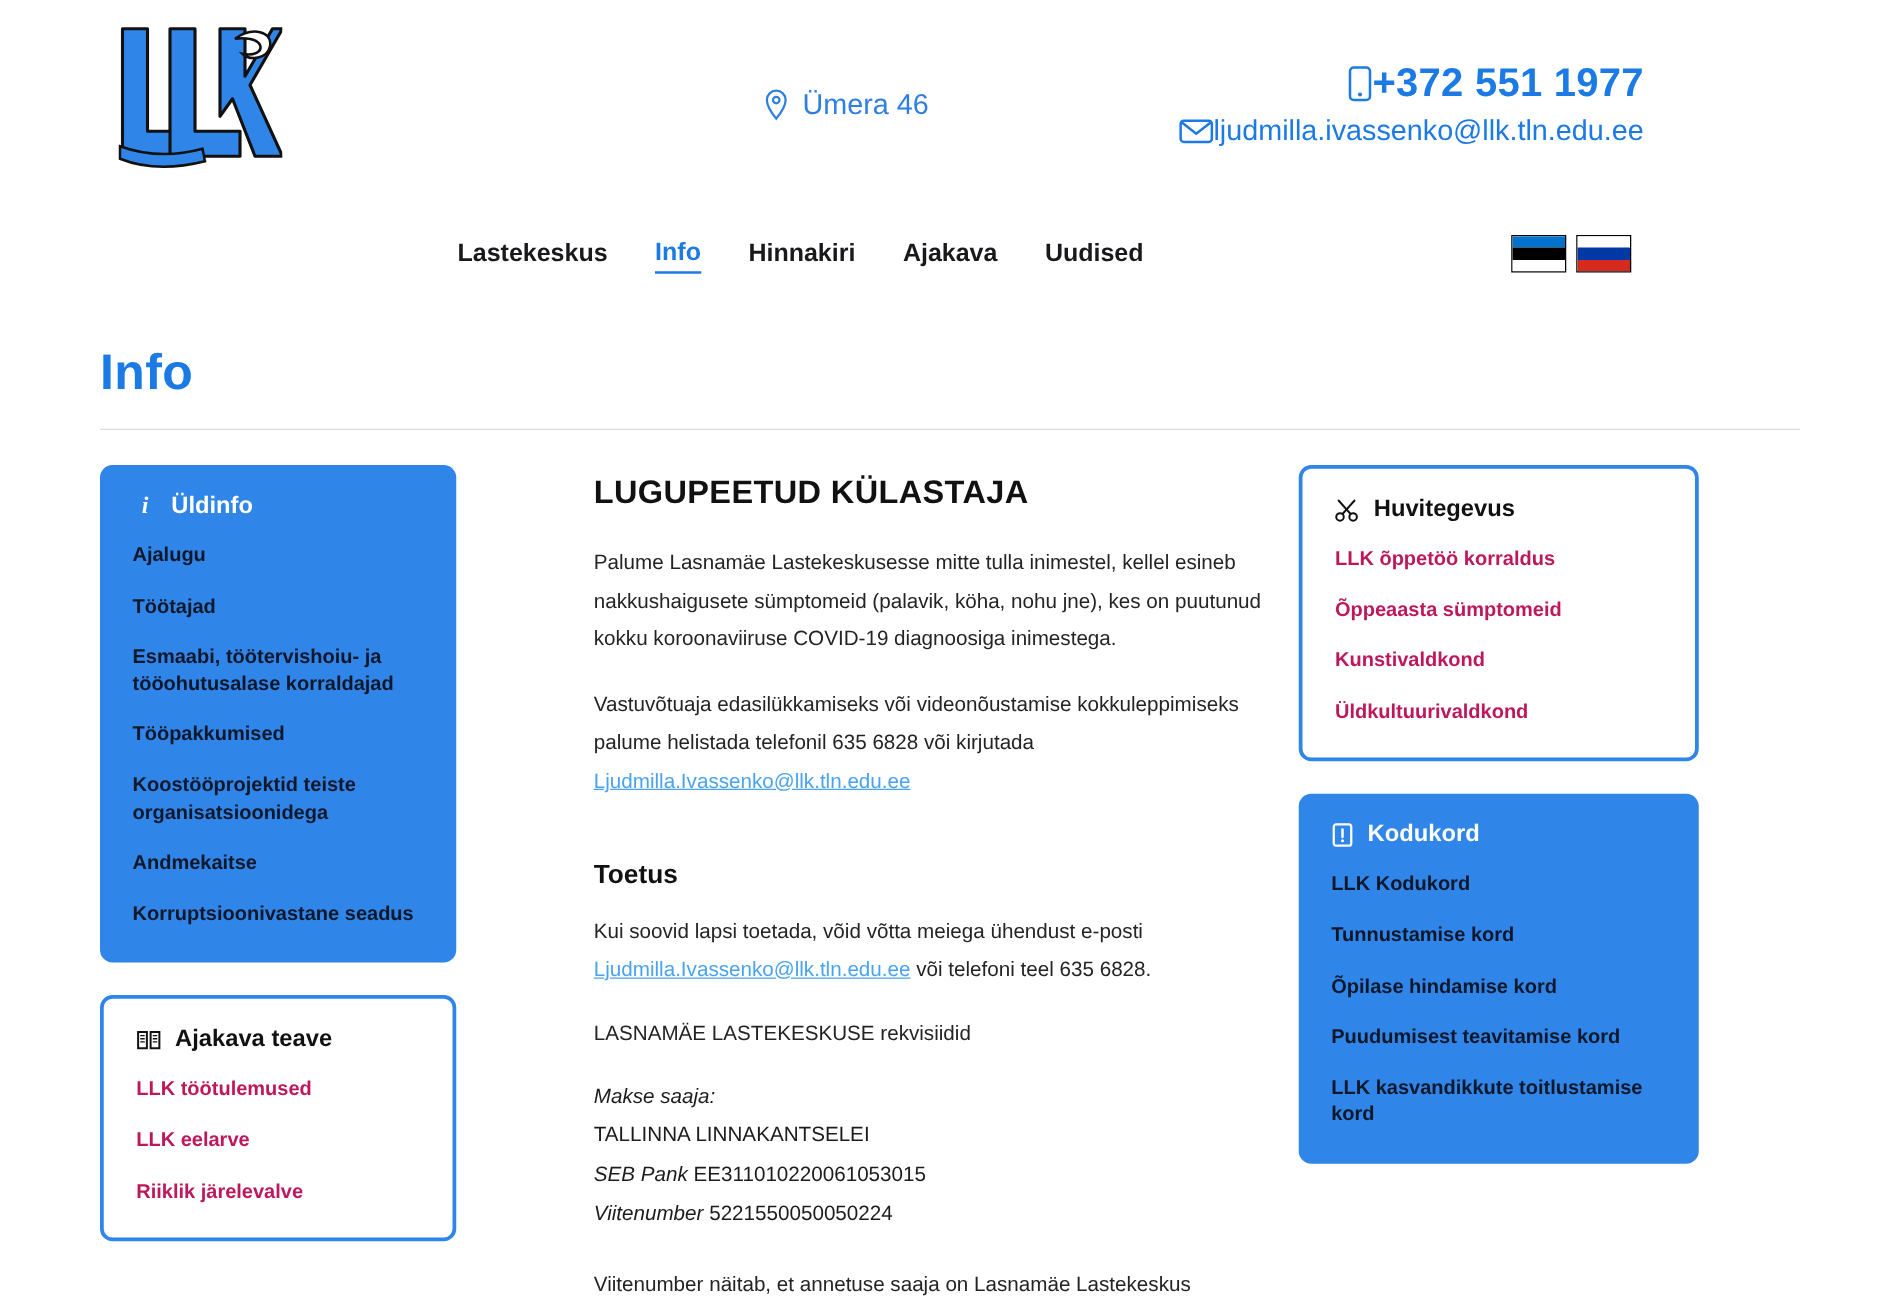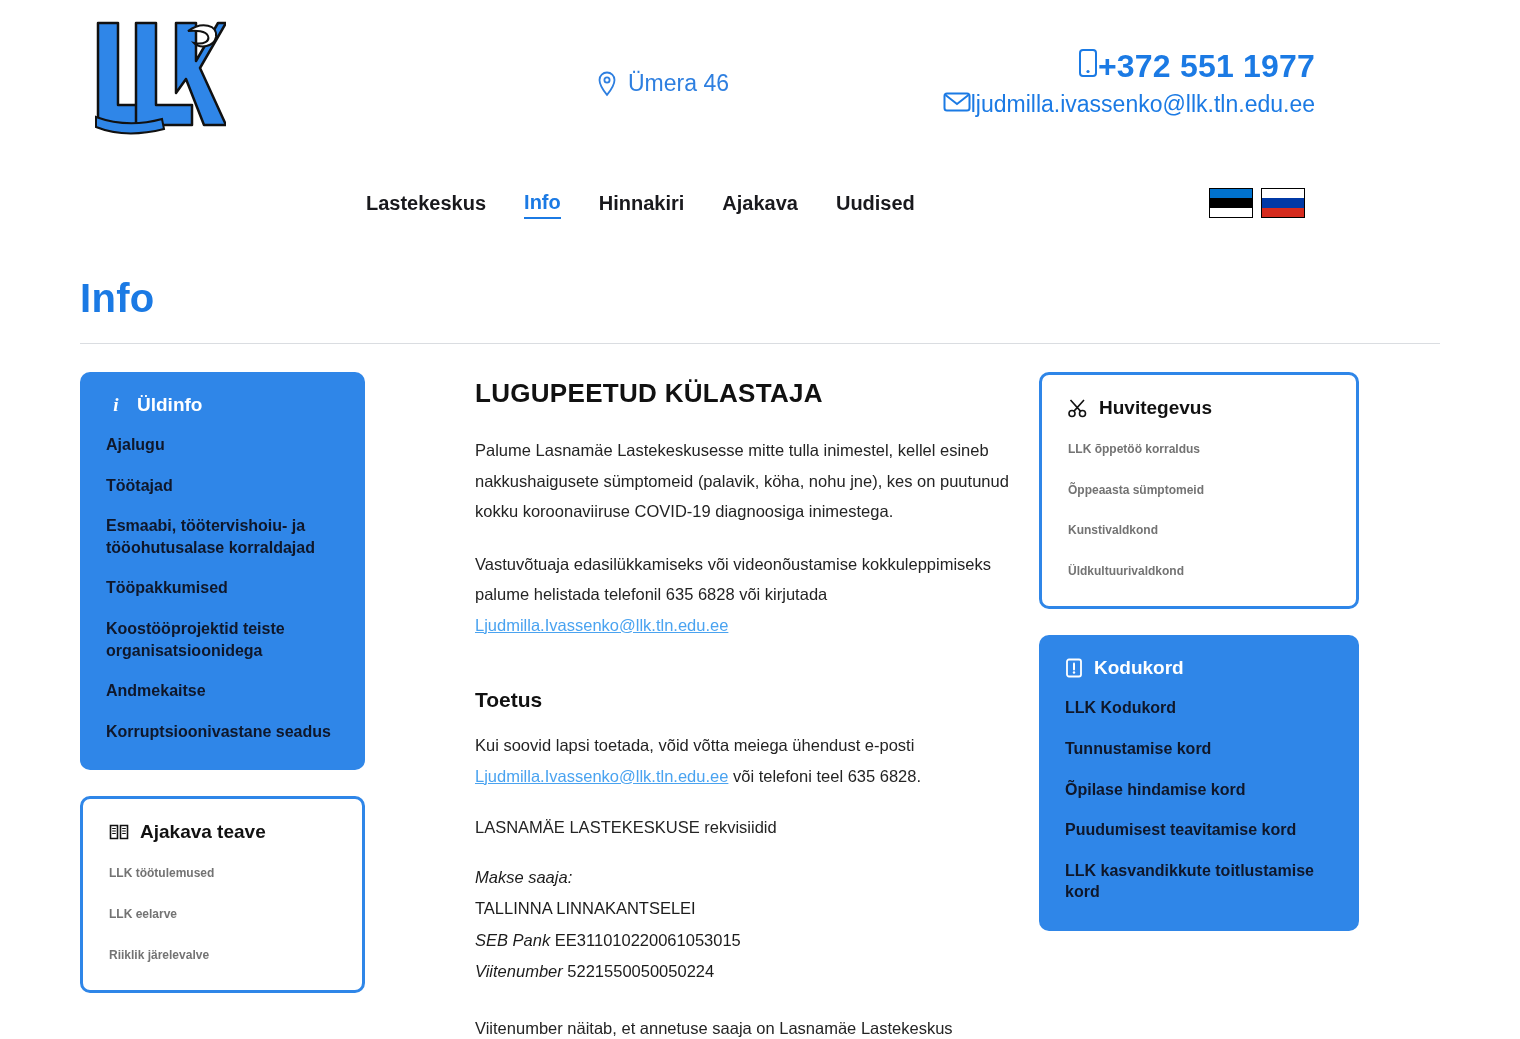--- a/index.html
+++ b/index.html
@@ -25,36 +25,36 @@
     position: absolute;
     left: 76px; top: 8px;
     width: 150px; height: 140px;
     display: flex; align-items: center; justify-content: center;
     overflow: hidden;
   }
   .logo svg { display: block; }
 
   .addr {
     position: absolute;
-    left: 596px; top: 70px;
+    left: 610px; top: 70px;
     display: flex; align-items: center; gap: 10px;
     color: #2e7fe0;
     font-size: 23px;
     font-weight: 500;
   }
   .addr .pin { width: 22px; height: 26px; display: inline-block; }
 
   .contacts {
     position: absolute;
     right: 205px; top: 48px;
     text-align: right;
     color: #1b7ae4;
   }
   .contact-line {
-    display: flex; align-items: flex-start; justify-content: flex-end;
+    display: flex; align-items: center; justify-content: flex-end;
     gap: 0;
   }
   .phone-line { font-size: 32px; font-weight: 700; letter-spacing: .2px; }
   .mail-line { font-size: 23px; font-weight: 500; margin-top: 6px; }
   .ic { display: inline-flex; align-items: center; justify-content: center; }
 
   
   .nav {
     position: relative;
     height: 70px;
@@ -132,21 +132,21 @@
     display: flex; align-items: center; gap: 11px;
     font-size: 19px;
     font-weight: 700;
     margin-bottom: 18px;
   }
   .card-head.dark { color: #111; }
   .card-list { list-style: none; margin: 0; padding: 0; }
   .card-list li { margin: 0 0 19px 0; line-height: 1.35; }
   .card-list li:last-child { margin-bottom: 0; }
   .card-blue .card-list a { color: #0f172a; font-size: 16px; font-weight: 600; }
-  .card-white .card-list a { color: #737373; font-size: 12px; font-weight: 600; }
+  .card-white .card-list a { color: #be185d; font-size: 16px; font-weight: 600; }
   .card-gap { height: 26px; }
 
   
   .mid-h1 {
     font-size: 26px;
     font-weight: 800;
     letter-spacing: .3px;
     margin: 6px 0 26px 0;
     color: #111;
   }

